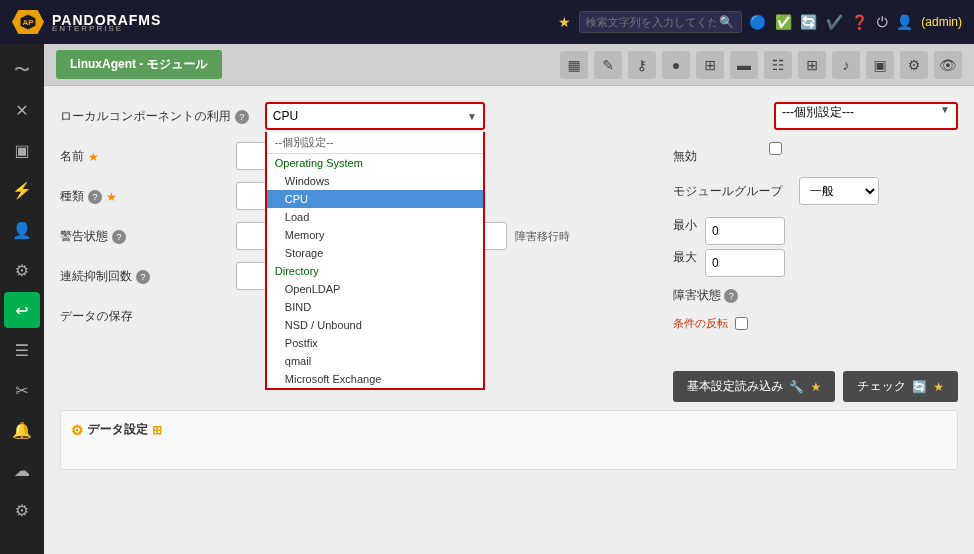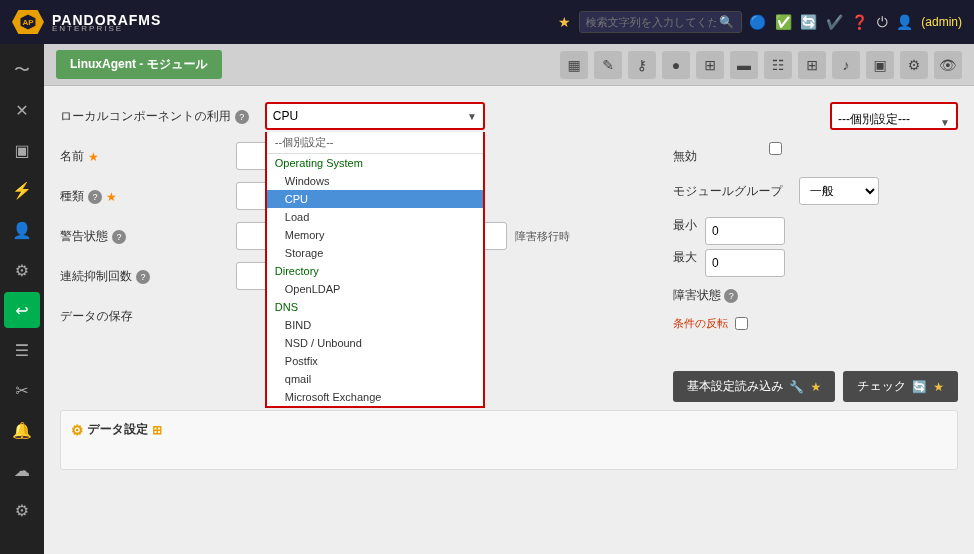--- a/index.html
+++ b/index.html
@@ -412,33 +412,32 @@
             <div class="dropdown-list-container">
               <div class="dropdown-item separator">--個別設定--</div>
               <div class="dropdown-item category">Operating System</div>
               <div class="dropdown-item subcategory">Windows</div>
               <div class="dropdown-item subcategory selected">CPU</div>
               <div class="dropdown-item subcategory">Load</div>
               <div class="dropdown-item subcategory">Memory</div>
               <div class="dropdown-item subcategory">Storage</div>
               <div class="dropdown-item category">Directory</div>
               <div class="dropdown-item subcategory">OpenLDAP</div>
-              <div class="dropdown-item category">DNS</div>
               <div class="dropdown-item subcategory">BIND</div>
               <div class="dropdown-item subcategory">NSD / Unbound</div>
               <div class="dropdown-item subcategory">Postfix</div>
               <div class="dropdown-item subcategory">qmail</div>
               <div class="dropdown-item subcategory">Microsoft Exchange</div>
 
             </div>
           </div>
 
           <div style="flex:1;"></div>
           <div class="right-dropdown-container" style="margin-left:80px;">
-            <div style="width:128px; height:28px; border:2px solid #cc0000; border-radius:3px; background:white; display:flex; align-items:flex-end; padding:0 6px; justify-content:space-between; cursor:pointer;">
+            <div style="width:184px; height:28px; border:2px solid #cc0000; border-radius:3px; background:white; display:flex; align-items:flex-start; padding:0 6px; justify-content:space-between; cursor:pointer;">
               <span>---個別設定---</span>
               <span style="font-size:10px; color:#555;">▼</span>
             </div>
           </div>
         </div>
       </div>
 
       <div style="display:flex; gap:16px;">
 
         <div style="flex:1;">

